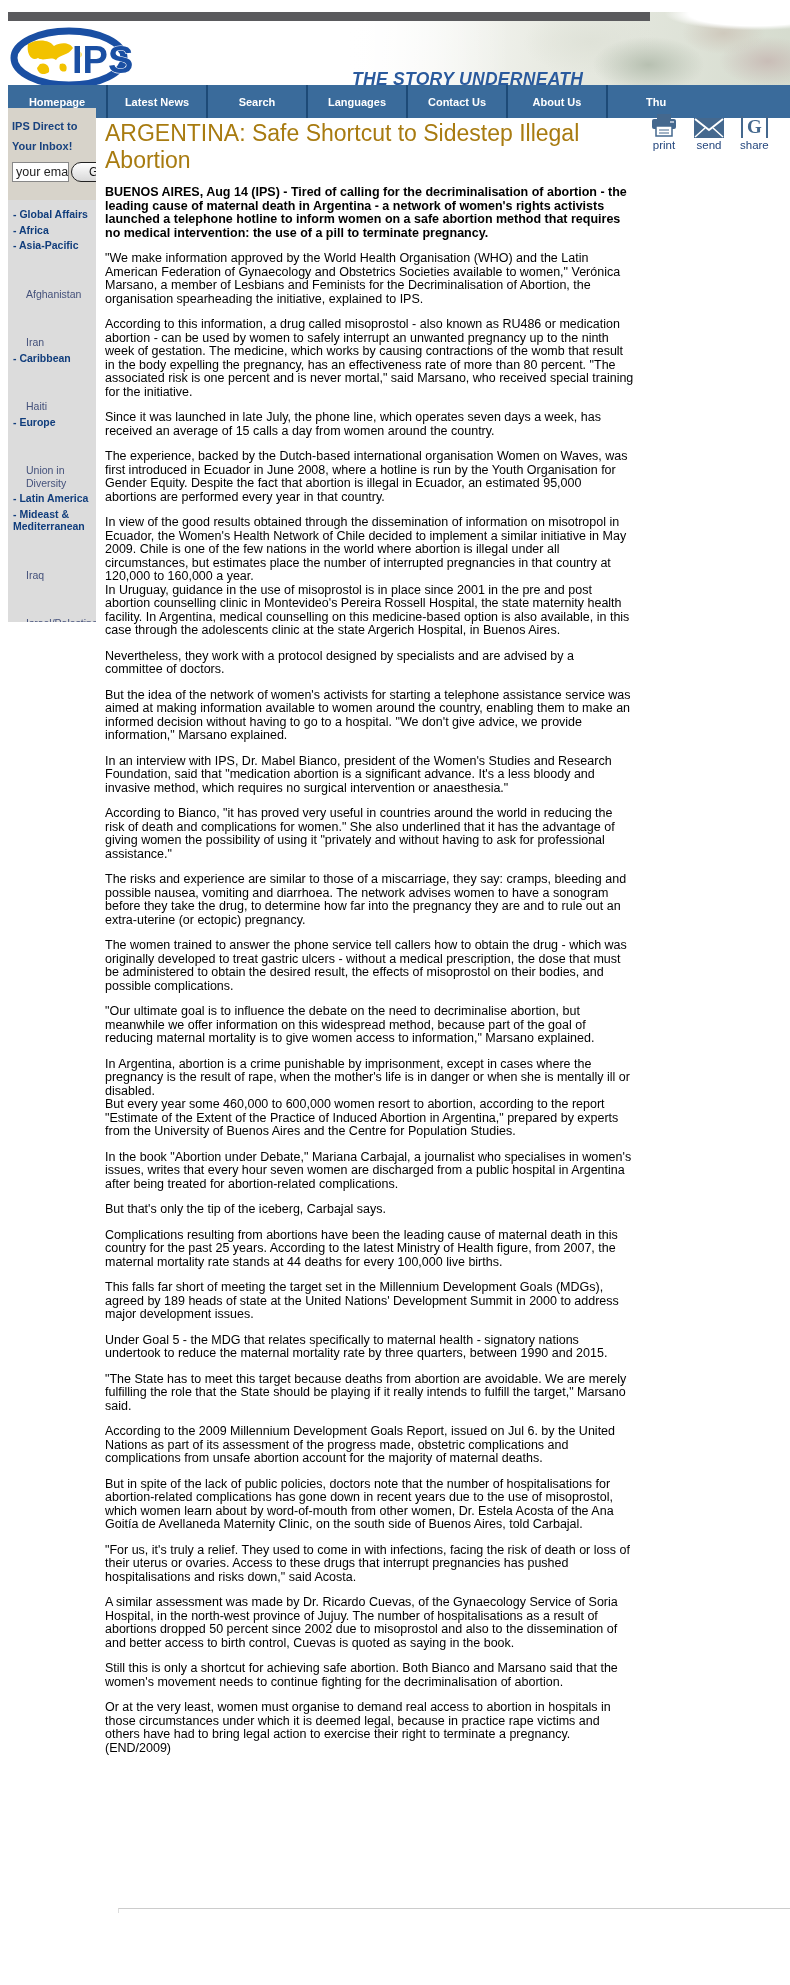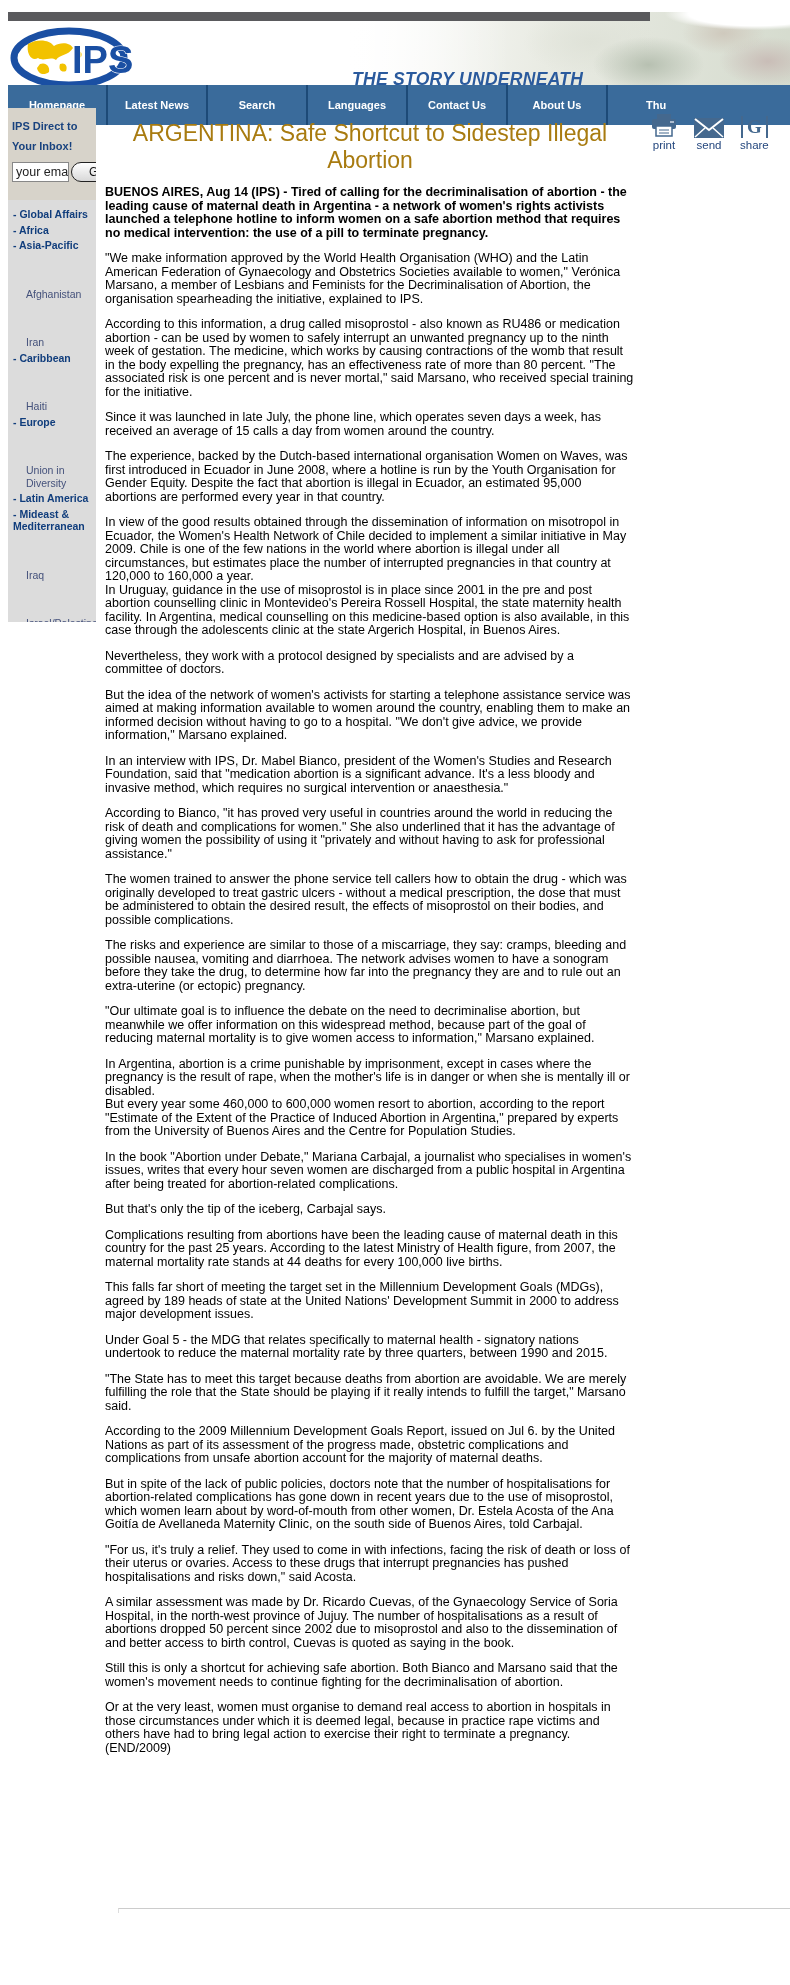--- a/index.html
+++ b/index.html
@@ -16,21 +16,21 @@
       radial-gradient(80px 40px at 68% 62%, #b7c0b1 0%, rgba(183,192,177,0) 70%),
       radial-gradient(70px 35px at 95% 58%, #c9bdb7 0%, rgba(201,189,183,0) 70%),
       radial-gradient(90px 45px at 55% 35%, #dfe2d8 0%, rgba(223,226,216,0) 75%),
       linear-gradient(100deg, rgba(255,255,255,0) 0%, #e9ebe3 45%, #d5dbce 100%);}
   .texture-fade{position:absolute;left:348px;top:0;width:180px;height:85px;
       background:linear-gradient(to right,#ffffff 0%,rgba(255,255,255,0) 90%);}
   .logo{position:absolute;left:10px;top:14px;width:122px;height:64px;}
   .tagline{position:absolute;left:352px;top:57px;font-size:17.5px;font-weight:bold;
       font-style:italic;color:#2a5a9d;letter-spacing:.3px;}
   
-  .navbar{position:absolute;left:8px;right:0;top:85px;height:40px;background:#3a6b9b;
+  .navbar{position:absolute;left:8px;right:0;top:85px;height:33px;background:#3a6b9b;
       display:flex;align-items:stretch;}
   .nav-item{width:98px;border-right:2px solid #1d4a77;display:flex;align-items:center;
       justify-content:center;font-size:11px;font-weight:bold;color:#fff;cursor:pointer;}
   .nav-date{flex:1;display:flex;align-items:center;font-size:11px;font-weight:bold;
       color:#fff;padding-left:38px;white-space:nowrap;overflow:hidden;}
   
   .sidebar{position:absolute;left:8px;top:108px;width:88px;height:514px;overflow:hidden;
       background:#dcdcdc;}
   .newsletter{background:#d7d3ca;padding:8px 4px 18px 4px;}
   .nl-title{font-size:11px;font-weight:bold;color:#18427e;line-height:20px;}
@@ -41,21 +41,21 @@
       background:linear-gradient(#ffffff,#d8d8d8);font-size:12px;color:#111;
       font-family:"Liberation Sans",sans-serif;padding:0 17px;cursor:pointer;}
   .sideblock{padding:8px 2px 0 5px;}
   .sgroup{margin-bottom:3px;}
   .shead{font-size:10.5px;font-weight:bold;color:#103d7c;line-height:12.5px;cursor:pointer;}
   .ssub{font-size:10.5px;color:#44517b;line-height:12.5px;padding-left:13px;cursor:pointer;margin-top:36px;}
   .clickhere{margin:8px 0;height:36px;background:#a40404;color:#ffd60a;font-size:20px;
       font-weight:normal;text-align:center;line-height:36px;cursor:pointer;}
   
   .content{position:absolute;left:105px;top:108px;width:530px;}
-  .title{font-size:23px;font-weight:400;color:#a87b10;line-height:27px;margin:12px 0 2px 0;text-align:center;}
+  .title{font-size:23px;font-weight:400;color:#a87b10;line-height:27px;margin:12px 0 2px 0;}
   .byline{font-size:12.5px;font-weight:bold;color:#a87b10;margin:2px 0 14px 0;}
   .lead{font-weight:bold;}
   .content p{font-size:12.5px;line-height:13.5px;margin:12px 0 0 0;}
   .content p.tight{margin-top:0;}
   .divider{position:absolute;left:118px;right:0;top:1908px;border-top:1px solid #ccc;height:4px;
       border-left:1px solid #ddd;}
   
   .actions{position:absolute;left:650px;top:112px;display:flex;gap:16px;}
   .action{display:flex;flex-direction:column;align-items:center;cursor:pointer;}
   .action .iconbox{height:26px;display:flex;align-items:flex-end;}
@@ -198,22 +198,22 @@
         <p>"We make information approved by the World Health Organisation (WHO) and the Latin American Federation of Gynaecology and Obstetrics Societies available to women," Verónica Marsano, a member of Lesbians and Feminists for the Decriminalisation of Abortion, the organisation spearheading the initiative, explained to IPS.</p>
         <p>According to this information, a drug called misoprostol - also known as RU486 or medication abortion - can be used by women to safely interrupt an unwanted pregnancy up to the ninth week of gestation. The medicine, which works by causing contractions of the womb that result in the body expelling the pregnancy, has an effectiveness rate of more than 80 percent. "The associated risk is one percent and is never mortal," said Marsano, who received special training for the initiative.</p>
         <p>Since it was launched in late July, the phone line, which operates seven days a week, has received an average of 15 calls a day from women around the country.</p>
         <p>The experience, backed by the Dutch-based international organisation Women on Waves, was first introduced in Ecuador in June 2008, where a hotline is run by the Youth Organisation for Gender Equity. Despite the fact that abortion is illegal in Ecuador, an estimated 95,000 abortions are performed every year in that country.</p>
         <p>In view of the good results obtained through the dissemination of information on misotropol in Ecuador, the Women's Health Network of Chile decided to implement a similar initiative in May 2009. Chile is one of the few nations in the world where abortion is illegal under all circumstances, but estimates place the number of interrupted pregnancies in that country at 120,000 to 160,000 a year.</p>
         <p class="tight">In Uruguay, guidance in the use of misoprostol is in place since 2001 in the pre and post abortion counselling clinic in Montevideo's Pereira Rossell Hospital, the state maternity health facility. In Argentina, medical counselling on this medicine-based option is also available, in this case through the adolescents clinic at the state Argerich Hospital, in Buenos Aires.</p>
         <p>Nevertheless, they work with a protocol designed by specialists and are advised by a committee of doctors.</p>
         <p>But the idea of the network of women's activists for starting a telephone assistance service was aimed at making information available to women around the country, enabling them to make an informed decision without having to go to a hospital. "We don't give advice, we provide information," Marsano explained.</p>
         <p>In an interview with IPS, Dr. Mabel Bianco, president of the Women's Studies and Research Foundation, said that "medication abortion is a significant advance. It's a less bloody and invasive method, which requires no surgical intervention or anaesthesia."</p>
         <p>According to Bianco, "it has proved very useful in countries around the world in reducing the risk of death and complications for women." She also underlined that it has the advantage of giving women the possibility of using it "privately and without having to ask for professional assistance."</p>
+        <p>The risks and experience are similar to those of a miscarriage, they say: cramps, bleeding and possible nausea, vomiting and diarrhoea. The network advises women to have a sonogram before they take the drug, to determine how far into the pregnancy they are and to rule out an extra-uterine (or ectopic) pregnancy.</p>
         <p>The women trained to answer the phone service tell callers how to obtain the drug - which was originally developed to treat gastric ulcers - without a medical prescription, the dose that must be administered to obtain the desired result, the effects of misoprostol on their bodies, and possible complications.</p>
-        <p>The risks and experience are similar to those of a miscarriage, they say: cramps, bleeding and possible nausea, vomiting and diarrhoea. The network advises women to have a sonogram before they take the drug, to determine how far into the pregnancy they are and to rule out an extra-uterine (or ectopic) pregnancy.</p>
         <p>"Our ultimate goal is to influence the debate on the need to decriminalise abortion, but meanwhile we offer information on this widespread method, because part of the goal of reducing maternal mortality is to give women access to information," Marsano explained.</p>
         <p>In Argentina, abortion is a crime punishable by imprisonment, except in cases where the pregnancy is the result of rape, when the mother's life is in danger or when she is mentally ill or disabled.</p>
         <p class="tight">But every year some 460,000 to 600,000 women resort to abortion, according to the report "Estimate of the Extent of the Practice of Induced Abortion in Argentina," prepared by experts from the University of Buenos Aires and the Centre for Population Studies.</p>
         <p>In the book "Abortion under Debate," Mariana Carbajal, a journalist who specialises in women's issues, writes that every hour seven women are discharged from a public hospital in Argentina after being treated for abortion-related complications.</p>
         <p>But that's only the tip of the iceberg, Carbajal says.</p>
         <p>Complications resulting from abortions have been the leading cause of maternal death in this country for the past 25 years. According to the latest Ministry of Health figure, from 2007, the maternal mortality rate stands at 44 deaths for every 100,000 live births.</p>
         <p>This falls far short of meeting the target set in the Millennium Development Goals (MDGs), agreed by 189 heads of state at the United Nations' Development Summit in 2000 to address major development issues.</p>
         <p>Under Goal 5 - the MDG that relates specifically to maternal health - signatory nations undertook to reduce the maternal mortality rate by three quarters, between 1990 and 2015.</p>
         <p>"The State has to meet this target because deaths from abortion are avoidable. We are merely fulfilling the role that the State should be playing if it really intends to fulfill the target," Marsano said.</p>
         <p>According to the 2009 Millennium Development Goals Report, issued on Jul 6. by the United Nations as part of its assessment of the progress made, obstetric complications and complications from unsafe abortion account for the majority of maternal deaths.</p>

